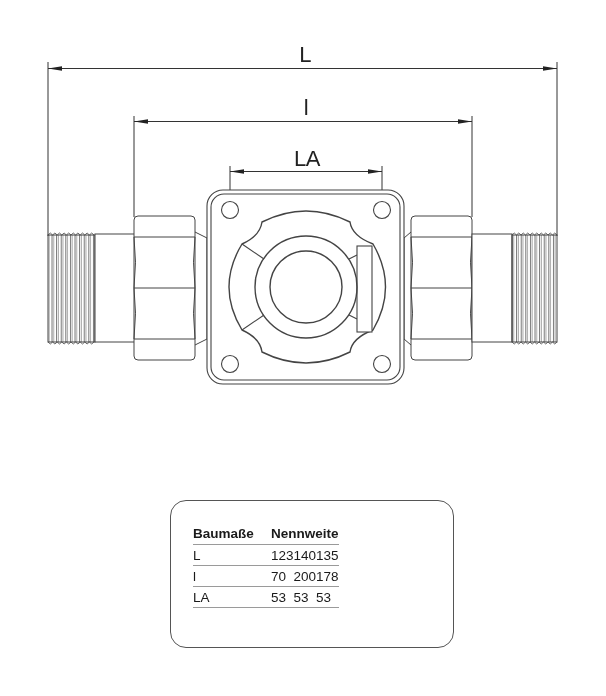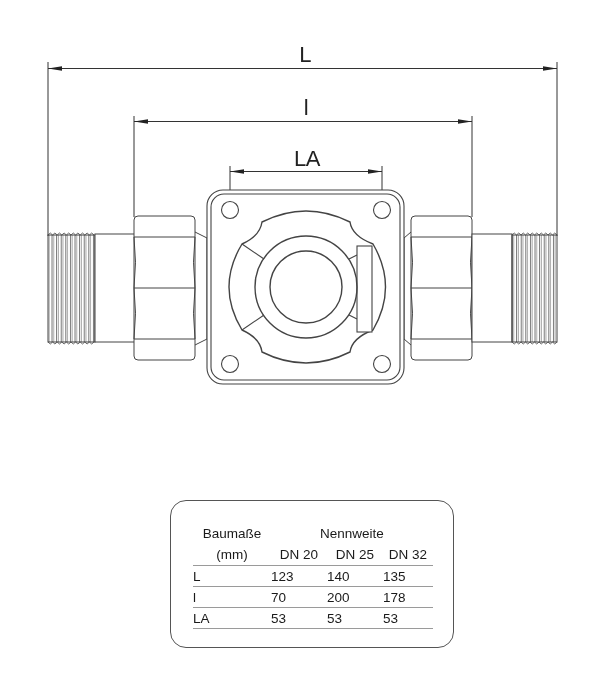--- a/index.html
+++ b/index.html
@@ -5,21 +5,21 @@
   html, body { margin: 0; padding: 0; background: #ffffff; }
   body { width: 606px; height: 696px; position: relative; overflow: hidden;
          font-family: "Liberation Sans", "DejaVu Sans", sans-serif; color: #1a1a1a; }
   #drawing { position: absolute; left: 0; top: 0; }
   .dim-label { position: absolute; font-size: 22px; font-weight: normal; color: #222;
                transform: translateX(-50%); line-height: 1; letter-spacing: -0.5px; }
   #table-box { position: absolute; left: 170px; top: 500px; width: 284px; height: 148px;
                border: 1.5px solid #555; border-radius: 16px; box-sizing: border-box; background: #fff; }
   table.dims { position: absolute; left: 22px; top: 22px; border-collapse: collapse;
                font-family: "Liberation Sans", "DejaVu Sans", sans-serif; font-size: 13.5px; }
-  table.dims th { font-weight: normal; text-align: center; padding: 0; height: 21px; vertical-align: middle; }
+  table.dims th { font-weight: bold; text-align: left; padding: 0; height: 21px; vertical-align: middle; }
   table.dims td { text-align: left; padding: 0; height: 20px; vertical-align: middle;
                   border-top: 1px solid #9a9a9a; font-size: 13.5px; }
   table.dims tr.last td { border-bottom: 1px solid #9a9a9a; }
   .c0 { width: 78px; }
   .c1 { width: 56px; }
   .c2 { width: 56px; }
   .c3 { width: 50px; }
 </style>
 </head>
 <body>
@@ -110,26 +110,20 @@
 <div class="dim-label" style="left:307px; top:148px;">LA</div>
 
 <div id="table-box">
   <table class="dims">
     <tbody>
         <tr>
       <th class="c0">Baumaße</th>
       <th colspan="3">Nennweite</th>
     </tr>
     <tr>
-      <th class="c0">(mm)</th>
-      <th class="c1">DN 20</th>
-      <th class="c2">DN 25</th>
-      <th class="c3">DN 32</th>
-    </tr>
-    <tr>
       <td>L</td>
       <td>123</td>
       <td>140</td>
       <td>135</td>
     </tr>
     <tr>
       <td>l</td>
       <td>70</td>
       <td>200</td>
       <td>178</td>

